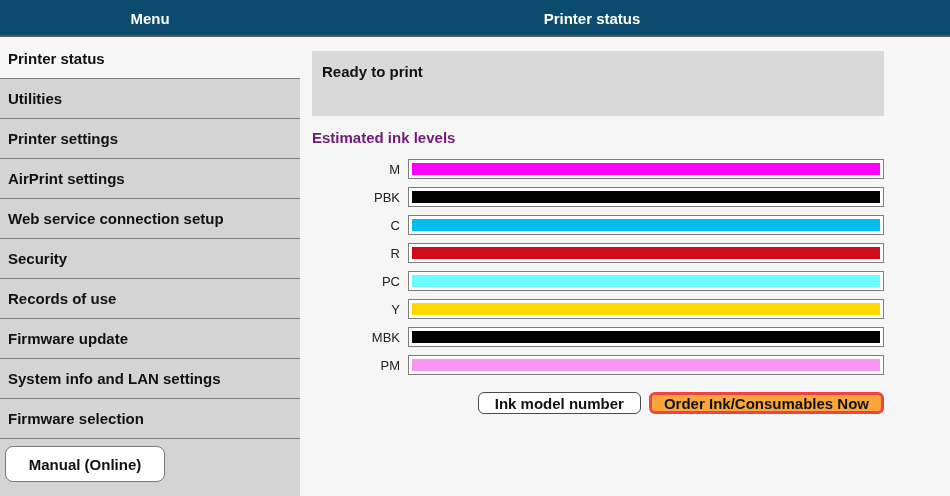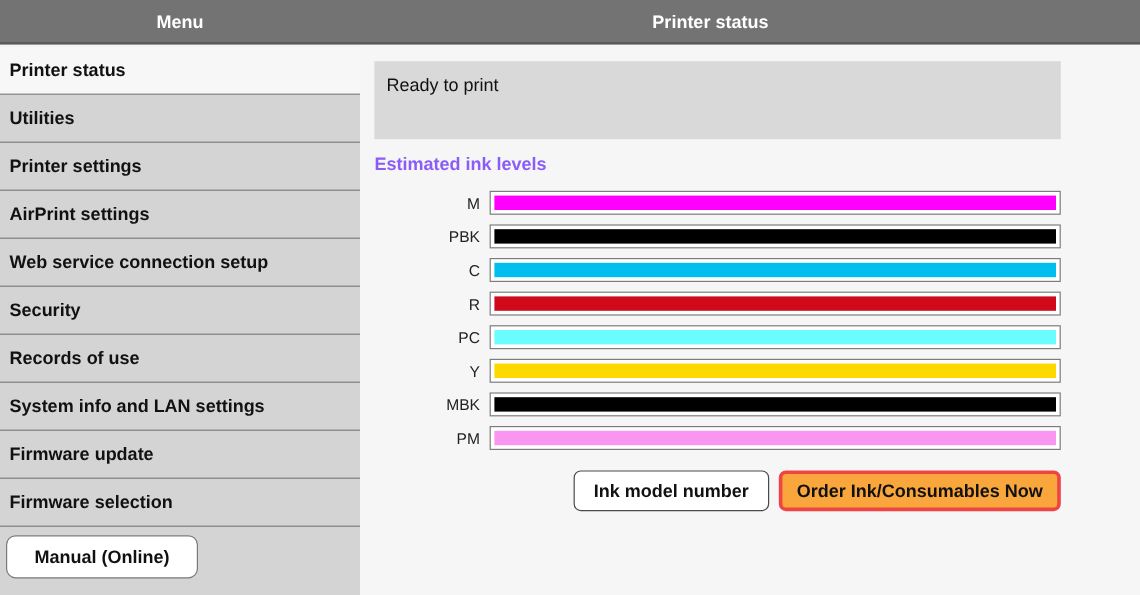--- a/index.html
+++ b/index.html
@@ -6,21 +6,21 @@
   html, body {
     width: 950px; height: 496px;
     font-family: "Liberation Sans", sans-serif;
     background: #f6f6f6;
     overflow: hidden;
   }
   
   .topbar {
     position: absolute; left: 0; top: 0;
     width: 950px; height: 37px;
-    background: #737373;
+    background: #0c4a6e;
     border-bottom: 2px solid #5a5a5a;
   }
   .topbar-menu-cell {
     position: absolute; left: 0; top: 0; width: 300px; height: 37px;
     display: flex; align-items: center; justify-content: center;
   }
   .topbar-title-cell {
     position: absolute; left: 300px; top: 0; width: 584px; height: 37px;
     display: flex; align-items: center; justify-content: center;
   }
@@ -55,25 +55,25 @@
   
   .main {
     position: absolute; left: 300px; top: 39px;
     width: 584px; height: 457px;
   }
   .status-box {
     margin: 12px 0 0 12px;
     width: 572px; height: 65px;
     background: #d9d9d9;
     padding: 12px 10px;
-    font-weight: normal; font-size: 15px; color: #111;
+    font-weight: bold; font-size: 15px; color: #111;
   }
   .ink-section-title {
     margin: 13px 0 0 12px;
-    font-weight: bold; font-size: 15px; color: #8b5cf6;
+    font-weight: bold; font-size: 15px; color: #701a75;
   }
   .ink-rows { margin: 13px 0 0 12px; }
   .ink-row {
     display: flex; align-items: center;
     height: 20px; margin-bottom: 8px;
   }
   .ink-label {
     width: 88px; text-align: right;
     font-size: 13px; color: #222;
     padding-right: 0;
@@ -86,21 +86,21 @@
     padding: 3px;
   }
   .ink-fill { height: 12px; width: 100%; }
 
   .button-row {
     margin: 17px 0 0 12px;
     width: 572px;
     display: flex; justify-content: flex-end; gap: 8px;
   }
   .btn {
-    height: 34px;
+    height: 22px;
     border-radius: 6px;
     font-family: "Liberation Sans", sans-serif;
     font-weight: bold; font-size: 15px; color: #111;
     cursor: pointer;
   }
   .btn-ink-model {
     background: #ffffff;
     border: 1px solid #4a4a4a;
     padding: 0 16px;
   }
@@ -123,22 +123,22 @@
 </div>
 
 <div class="sidebar">
   <div class="sidebar-item selected">Printer status</div>
   <div class="sidebar-item">Utilities</div>
   <div class="sidebar-item">Printer settings</div>
   <div class="sidebar-item">AirPrint settings</div>
   <div class="sidebar-item">Web service connection setup</div>
   <div class="sidebar-item">Security</div>
   <div class="sidebar-item">Records of use</div>
+  <div class="sidebar-item">Firmware update</div>
   <div class="sidebar-item">System info and LAN settings</div>
-  <div class="sidebar-item">Firmware update</div>
   <div class="sidebar-item">Firmware selection</div>
   <button class="manual-button">Manual (Online)</button>
 </div>
 
 <div class="main">
   <div class="status-box">
     <span>Ready to print</span>
   </div>
 
   <div class="ink-section-title">Estimated ink levels</div>

